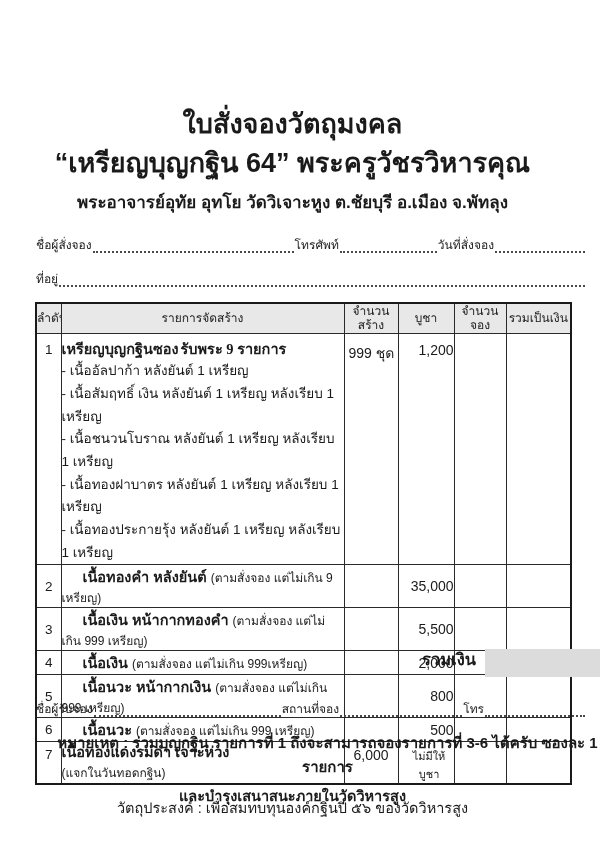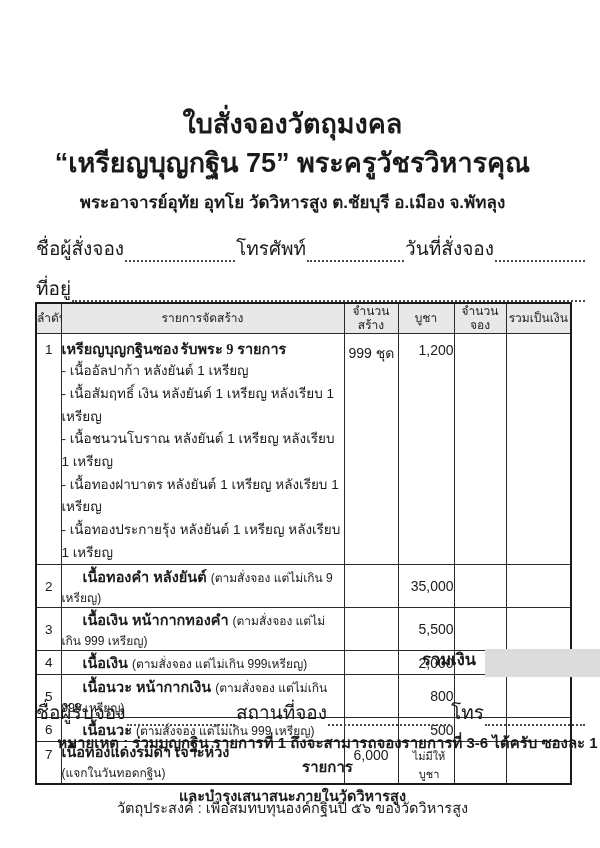--- a/index.html
+++ b/index.html
@@ -7,26 +7,26 @@
     width:600px;height:848px;background:#ffffff;color:#1a1a1a;
     font-family:"Liberation Sans",sans-serif;position:relative;overflow:hidden;
   }
   .abs{position:absolute;}
   .center{left:0;width:585px;text-align:center;}
   
   .title1{top:108px;font-size:27px;font-weight:bold;line-height:1.25;}
   .title2{top:146px;font-size:27px;font-weight:bold;line-height:1.3;}
   .title3{top:192px;font-size:17px;font-weight:bold;line-height:1.35;}
   
-  .fill-line{left:35px;width:550px;display:flex;align-items:flex-end;font-size:19px;line-height:1.35;}
+  .fill-line{left:35px;width:550px;display:flex;align-items:flex-end;font-size:12px;line-height:1.35;}
   .fill-line .lbl{white-space:nowrap;padding:0 1px;}
   .dots{border-bottom:2px dotted #4a4a4a;height:15px;}
   .grow{flex:1 1 auto;}
   .line1{top:236px;}
-  .line2{top:276px;}
+  .line2{top:270px;}
   .line3{top:700px;}
   
   table.order{
     position:absolute;left:35px;top:302px;width:535px;
     border-collapse:collapse;table-layout:fixed;
     border:2px solid #1a1a1a;
   }
   table.order td,table.order th{
     border:1px solid #2a2a2a;padding:0;vertical-align:middle;
     font-weight:normal;overflow:hidden;
@@ -61,22 +61,22 @@
   .summary .box{width:115px;height:28px;background:var(--box-bg,#dcdcdc);}
   
   .remark{top:731px;font-size:15px;font-weight:bold;margin-left:35px;}
   .purpose1{top:796px;font-size:14.5px;font-weight:normal;}
   .purpose2{top:784px;font-size:14.5px;font-weight:bold;}
 </style>
 </head>
 <body>
 
 <div class="abs center title1">ใบสั่งจองวัตถุมงคล</div>
-<div class="abs center title2">“เหรียญบุญกฐิน 75” พระครูวัชรวิหารคุณ</div>
-<div class="abs center title3">พระอาจารย์อุทัย อุทโย วัดวิหารสูง ต.ชัยบุรี อ.เมือง จ.พัทลุง</div>
+<div class="abs center title2">“เหรียญบุญกฐิน 64” พระครูวัชรวิหารคุณ</div>
+<div class="abs center title3">พระอาจารย์อุทัย อุทโย วัดวิเจาะหูง ต.ชัยบุรี อ.เมือง จ.พัทลุง</div>
 
 <div class="abs fill-line line1">
   <span class="lbl">ชื่อผู้สั่งจอง</span>
   <span class="dots grow"></span>
   <span class="lbl">โทรศัพท์</span>
   <span class="dots" style="width:97px;"></span>
   <span class="lbl">วันที่สั่งจอง</span>
   <span class="dots" style="width:90px;"></span>
 </div>
 

